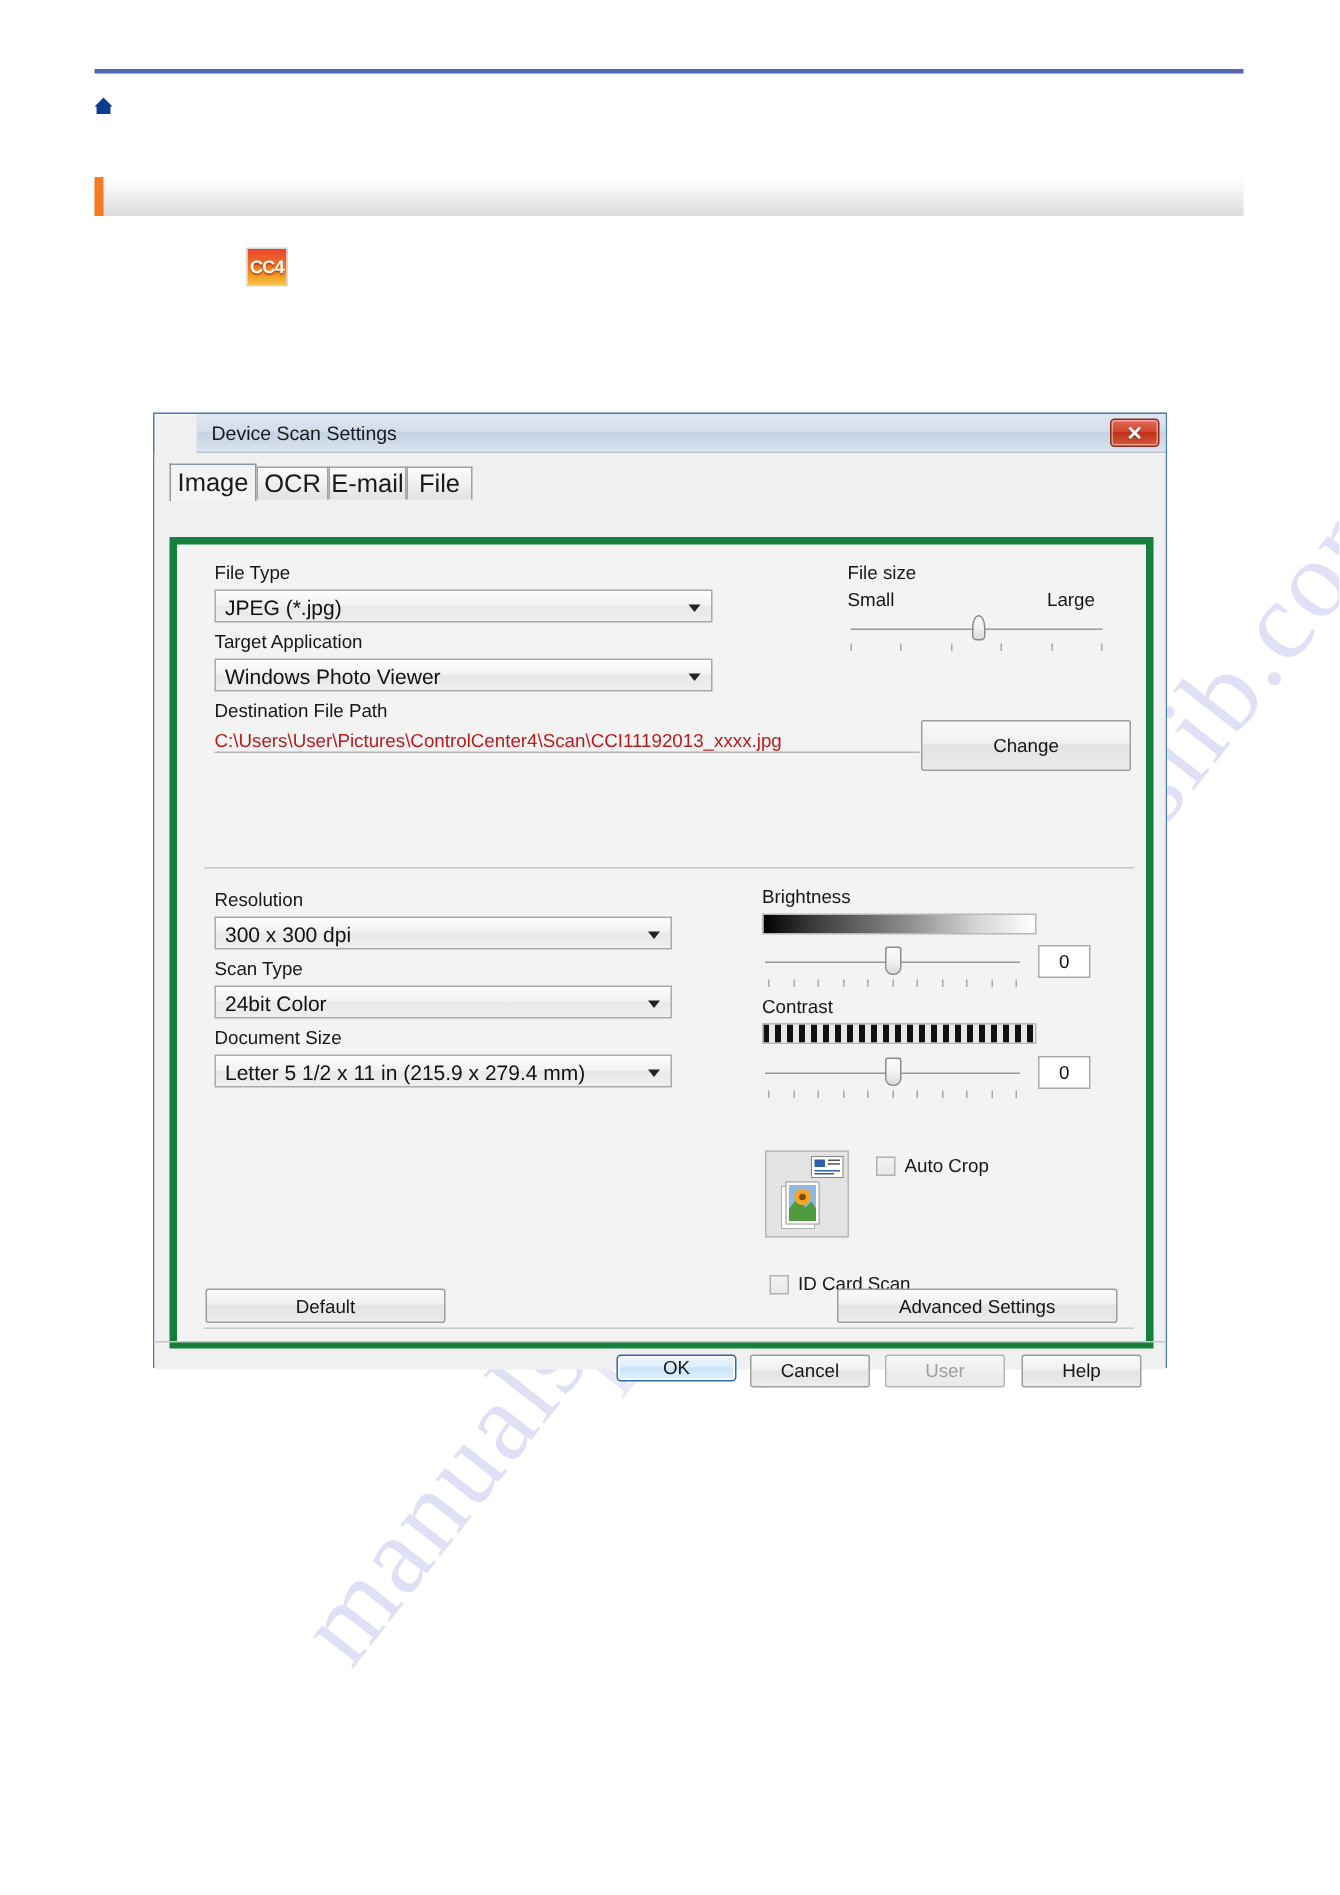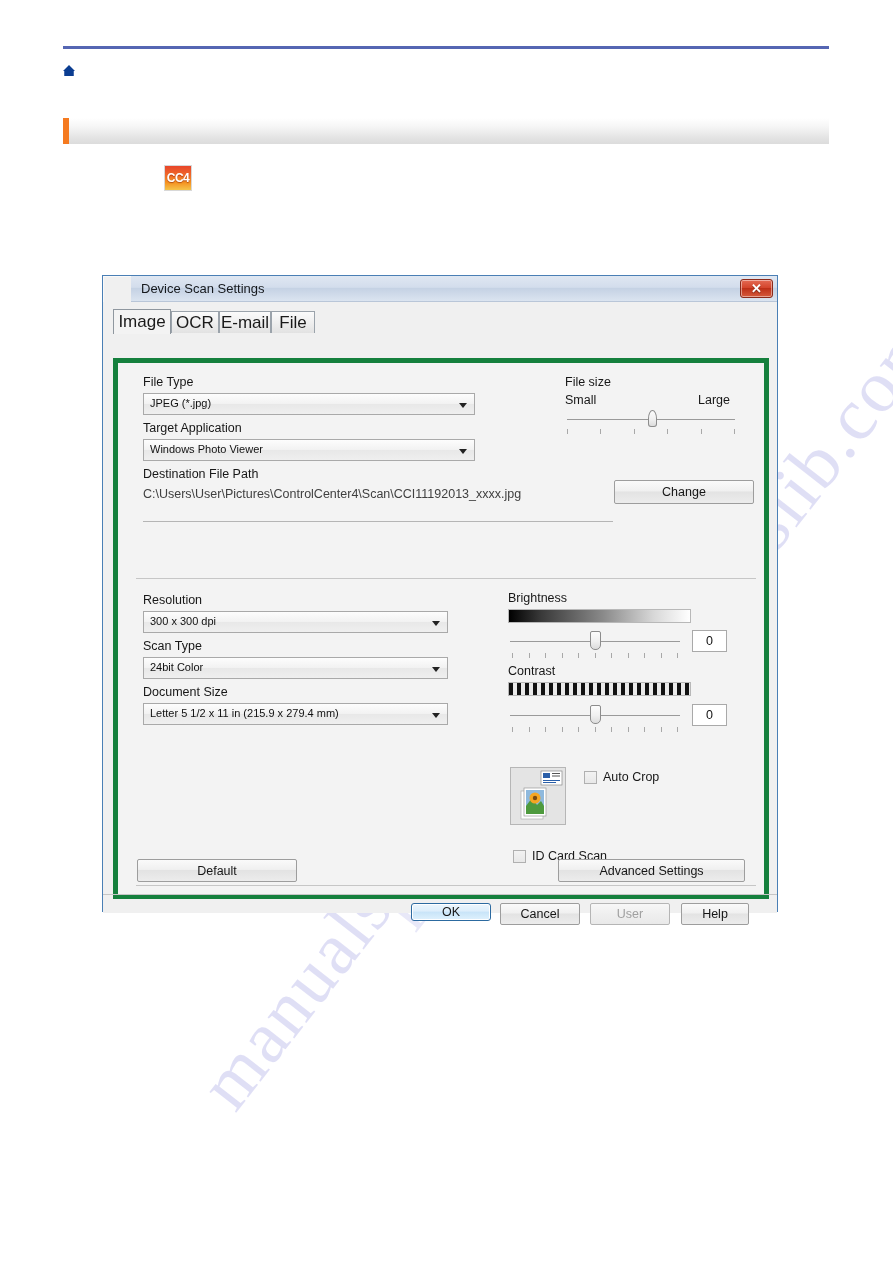--- a/index.html
+++ b/index.html
@@ -180,41 +180,41 @@
   .combo {
     position: absolute;
     height: 22px;
     border: 1px solid #a9a9a9;
     background: linear-gradient(to bottom, #fdfdfd 0%, #f2f2f2 48%, #e8e8e8 52%, #efefef 100%);
     cursor: pointer;
   }
   .combo .cval {
     position: absolute;
     left: 6px; top: 3px;
-    font-size: 11px;
+    font-size: 14px;
     color: #111;
     white-space: nowrap;
   }
   .combo .arrow {
     position: absolute;
     right: 7px; top: 9px;
     width: 0; height: 0;
     border-left: 4.5px solid transparent;
     border-right: 4.5px solid transparent;
     border-top: 5px solid #222;
   }
 
   
   .pathfield {
     position: absolute;
     font-size: 12.5px;
-    color: #404040;
+    color: #b91c1c;
     white-space: nowrap;
     border-bottom: 1px solid #b5b5b5;
-    padding-bottom: 20px;
+    padding-bottom: 0;
   }
 
   
   .btn {
     position: absolute;
     border: 1px solid #9d9d9d;
     border-radius: 2px;
     background: linear-gradient(to bottom, #fafafa 0%, #f0f0f0 45%, #e3e3e3 50%, #ececec 100%);
     display: flex; align-items: center; justify-content: center;
     font-size: 12.5px;
@@ -361,21 +361,21 @@
         </div>
 
         <div class="lbl" style="left:25px; top:58px;">Target Application</div>
         <div class="combo" style="left:25px; top:76px; width:332px;">
           <div class="cval">Windows Photo Viewer</div>
           <div class="arrow"></div>
         </div>
 
         <div class="lbl" style="left:25px; top:104px;">Destination File Path</div>
         <div class="pathfield" style="left:25px; top:124px; width:470px;">C:\Users\User\Pictures\ControlCenter4\Scan\CCI11192013_xxxx.jpg</div>
-        <div class="btn" style="left:496px; top:117px; width:140px; height:24px;justify-content:center;">
+        <div class="btn" style="left:496px; top:117px; width:140px; height:34px;justify-content:center;">
           <span>Change</span>
         </div>
 
         <div class="lbl" style="left:447px; top:12px;">File size</div>
         <div class="lbl" style="left:447px; top:30px;">Small</div>
         <div class="lbl" style="left:580px; top:30px;">Large</div>
         <div class="slider-track" style="left:449px; top:56px; width:168px;"></div>
         <div class="slider-thumb" style="left:530px; top:47px; width:9px; height:17px; border-radius:50% 50% 3px 3px;"></div>
         <div class="ticks" style="left:449px; top:66px; width:168px;">
           <i></i>
@@ -488,21 +488,21 @@
 
       <div class="btn primary" style="left:308px; top:601px; width:80px; height:18px;">
         <span>OK</span>
       </div>
       <div class="btn" style="left:397px; top:601px; width:80px; height:22px;">
         <span>Cancel</span>
       </div>
       <div class="btn disabled" style="left:487px; top:601px; width:80px; height:22px;">
         <span>User</span>
       </div>
-      <div class="btn" style="left:578px; top:601px; width:68px; height:22px;">
+      <div class="btn" style="left:578px; top:601px; width:80px; height:22px;">
         <span>Help</span>
       </div>
 
     </div>
   </div>
 
   <div class="watermark">
     <div class="wm-text wm1">manualslib.com</div>
     <div class="wm-text wm2">manualslib.com</div>
     <div class="wm-text wm3">manualslib.com</div>

